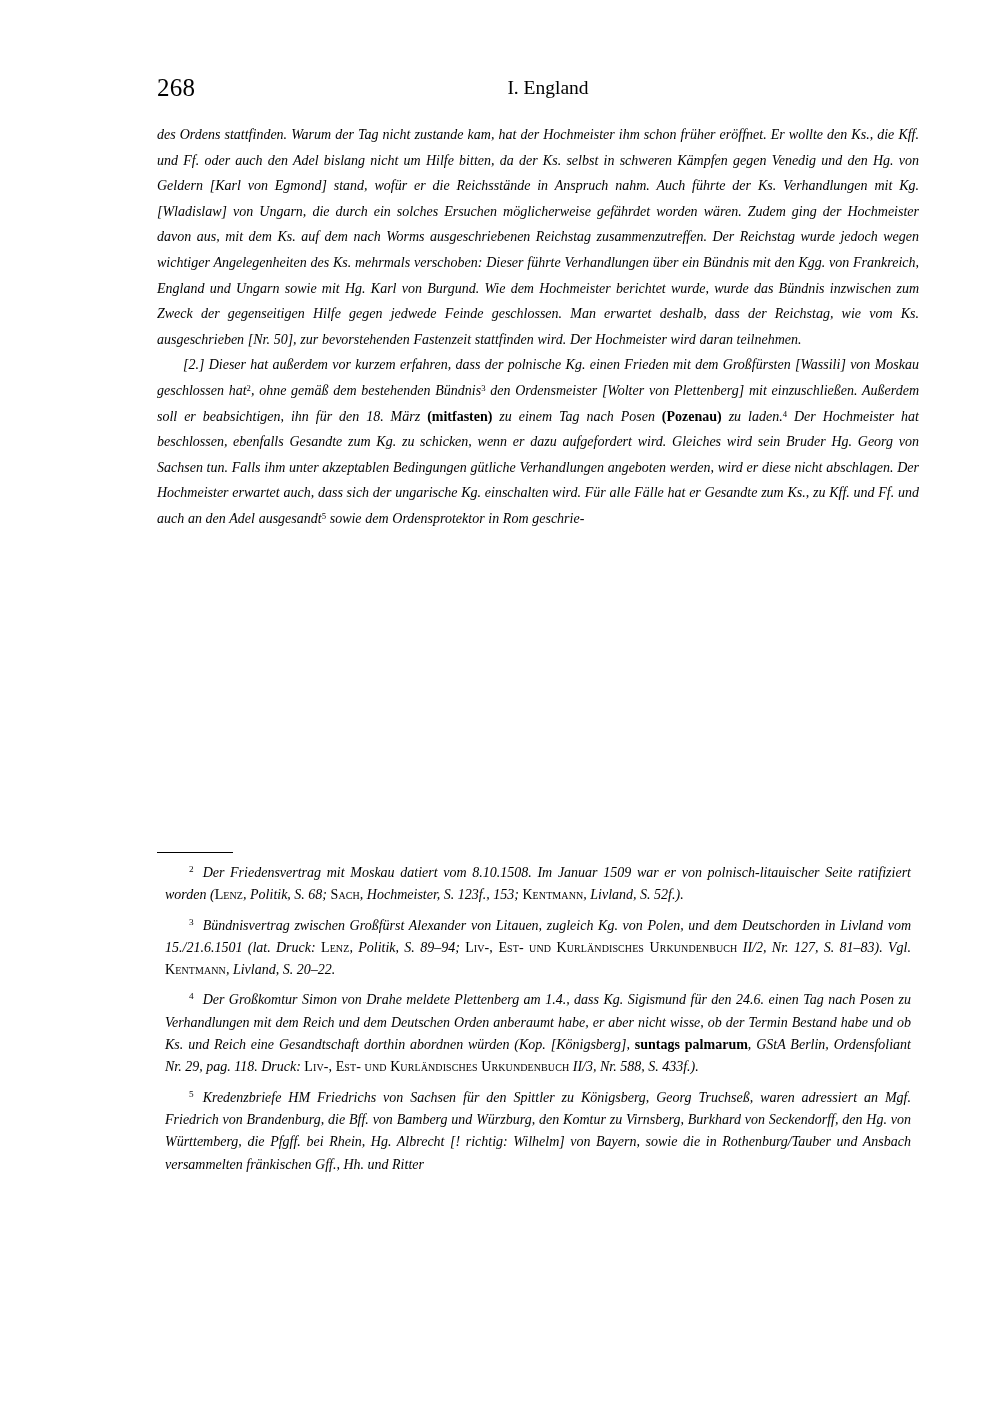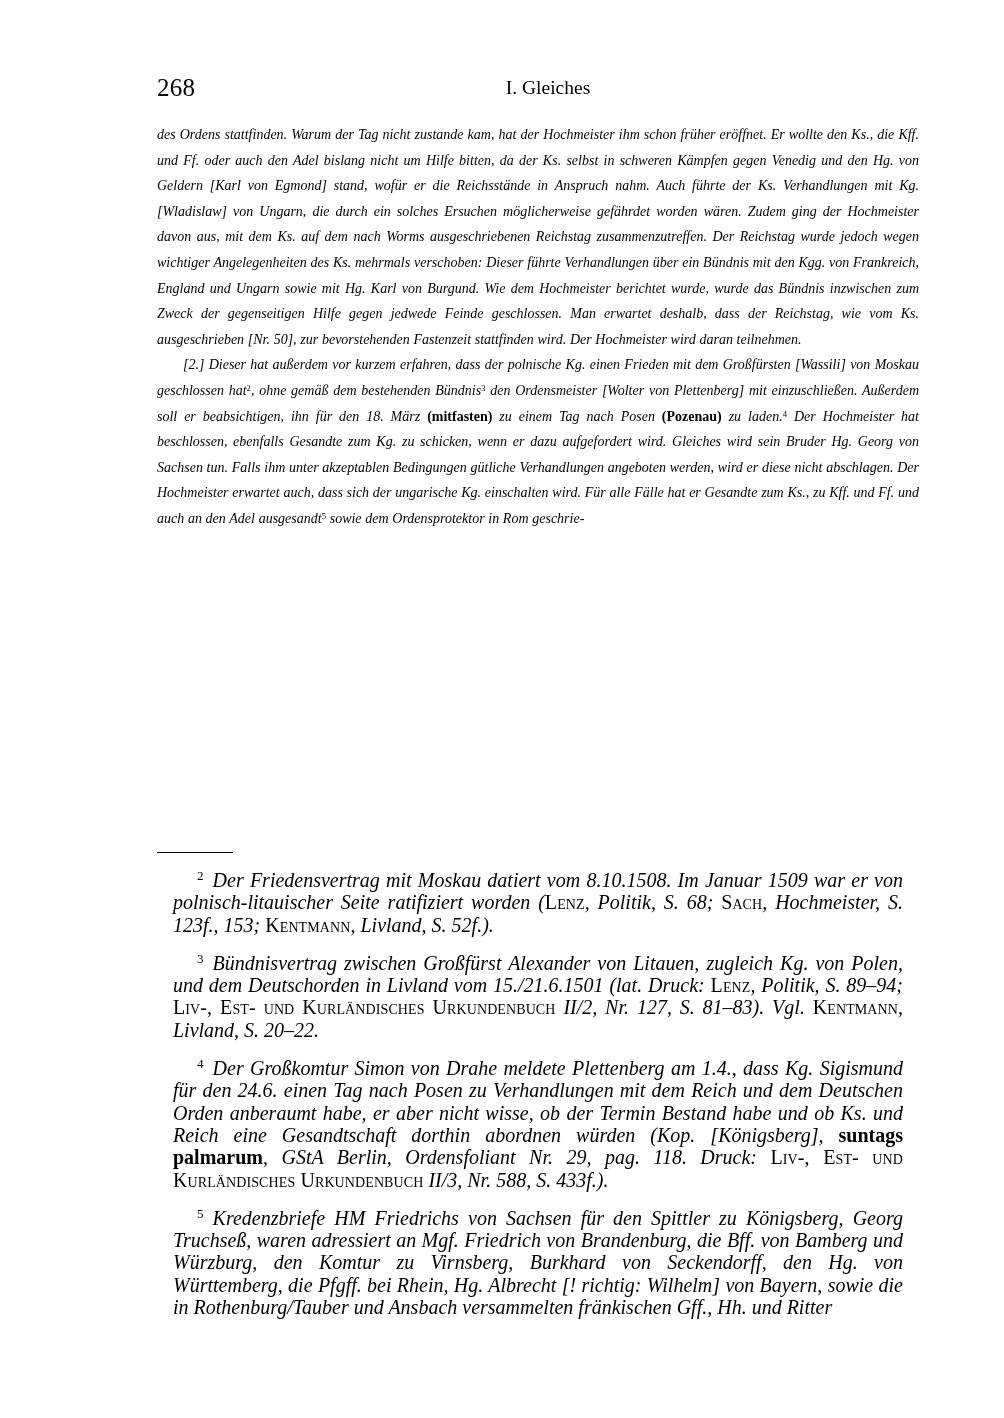--- a/index.html
+++ b/index.html
@@ -96,25 +96,25 @@
   }
   .fn-rule {
     width: 76px;
     height: 0;
     border: 0;
     border-top: 1.1px solid #000;
     margin: 0 0 9px 0;
   }
   .fnote {
     font-style: italic;
-    font-size: 20px;
+    font-size: 14px;
     line-height: 22.3px;
     text-align: justify;
     text-align-last: left;
-    margin: 16px;
+    margin: 8px;
     text-indent: 24px;
     hyphens: none;
   }
   .fn-marker {
     font-style: normal;
     font-size: 0.66em;
     vertical-align: 0.55em;
     line-height: 0;
     padding-right: 9px;
   }
@@ -125,21 +125,21 @@
     letter-spacing: 0.1px;
   }
 </style>
 </head>
 <body>
 
 <div class="page">
 
   <div class="running-head">
     <span class="folio">268</span>
-    <span class="head-title">I. Gleiches</span>
+    <span class="head-title">I. England</span>
   </div>
 
   <div class="body-col">
     <p class="para"><span>des Ordens stattfinden. Warum der Tag nicht zustande kam, hat der Hochmeister ihm schon früher eröffnet. Er wollte den Ks., die Kff. und Ff. oder auch den Adel bislang nicht um Hilfe bitten, da der Ks. selbst in schweren Kämpfen gegen Venedig und den Hg. von Geldern [Karl von Egmond] stand, wofür er die Reichsstände in Anspruch nahm. Auch führte der Ks. Verhandlungen mit Kg. [Wladislaw] von Ungarn, die durch ein solches Ersuchen möglicherweise gefährdet worden wären. Zudem ging der Hochmeister davon aus, mit dem Ks. auf dem nach Worms ausgeschriebenen Reichstag zusammenzutreffen. Der Reichstag wurde jedoch wegen wichtiger Angelegenheiten des Ks. mehrmals verschoben: Dieser führte Verhandlungen über ein Bündnis mit den Kgg. von Frankreich, England und Ungarn sowie mit Hg. Karl von Burgund. Wie dem Hochmeister berichtet wurde, wurde das Bündnis inzwischen zum Zweck der gegenseitigen Hilfe gegen jedwede Feinde geschlossen. Man erwartet deshalb, dass der Reichstag, wie vom Ks. ausgeschrieben [Nr. 50], zur bevorstehenden Fastenzeit stattfinden wird. Der Hochmeister wird daran teilnehmen.</span></p>
     <p class="para indent"><span>[2.] Dieser hat außerdem vor kurzem erfahren, dass der polnische Kg. einen Frieden mit dem Großfürsten [Wassili] von Moskau geschlossen hat</span><sup class="fn">2</sup><span>, ohne gemäß dem bestehenden Bündnis</span><sup class="fn">3</sup><span> den Ordensmeister [Wolter von Plettenberg] mit einzuschließen. Außerdem soll er beabsichtigen, ihn für den 18. März </span><span class="rom">(mitfasten)</span><span> zu einem Tag nach Posen </span><span class="rom">(Pozenau)</span><span> zu laden.</span><sup class="fn">4</sup><span> Der Hochmeister hat beschlossen, ebenfalls Gesandte zum Kg. zu schicken, wenn er dazu aufgefordert wird. Gleiches wird sein Bruder Hg. Georg von Sachsen tun. Falls ihm unter akzeptablen Bedingungen gütliche Verhandlungen angeboten werden, wird er diese nicht abschlagen. Der Hochmeister erwartet auch, dass sich der ungarische Kg. einschalten wird. Für alle Fälle hat er Gesandte zum Ks., zu Kff. und Ff. und auch an den Adel ausgesandt</span><sup class="fn">5</sup><span> sowie dem Ordensprotektor in Rom geschrie-</span></p>
   </div>
 
   <div class="footnotes">
     <hr class="fn-rule">
     <div>

